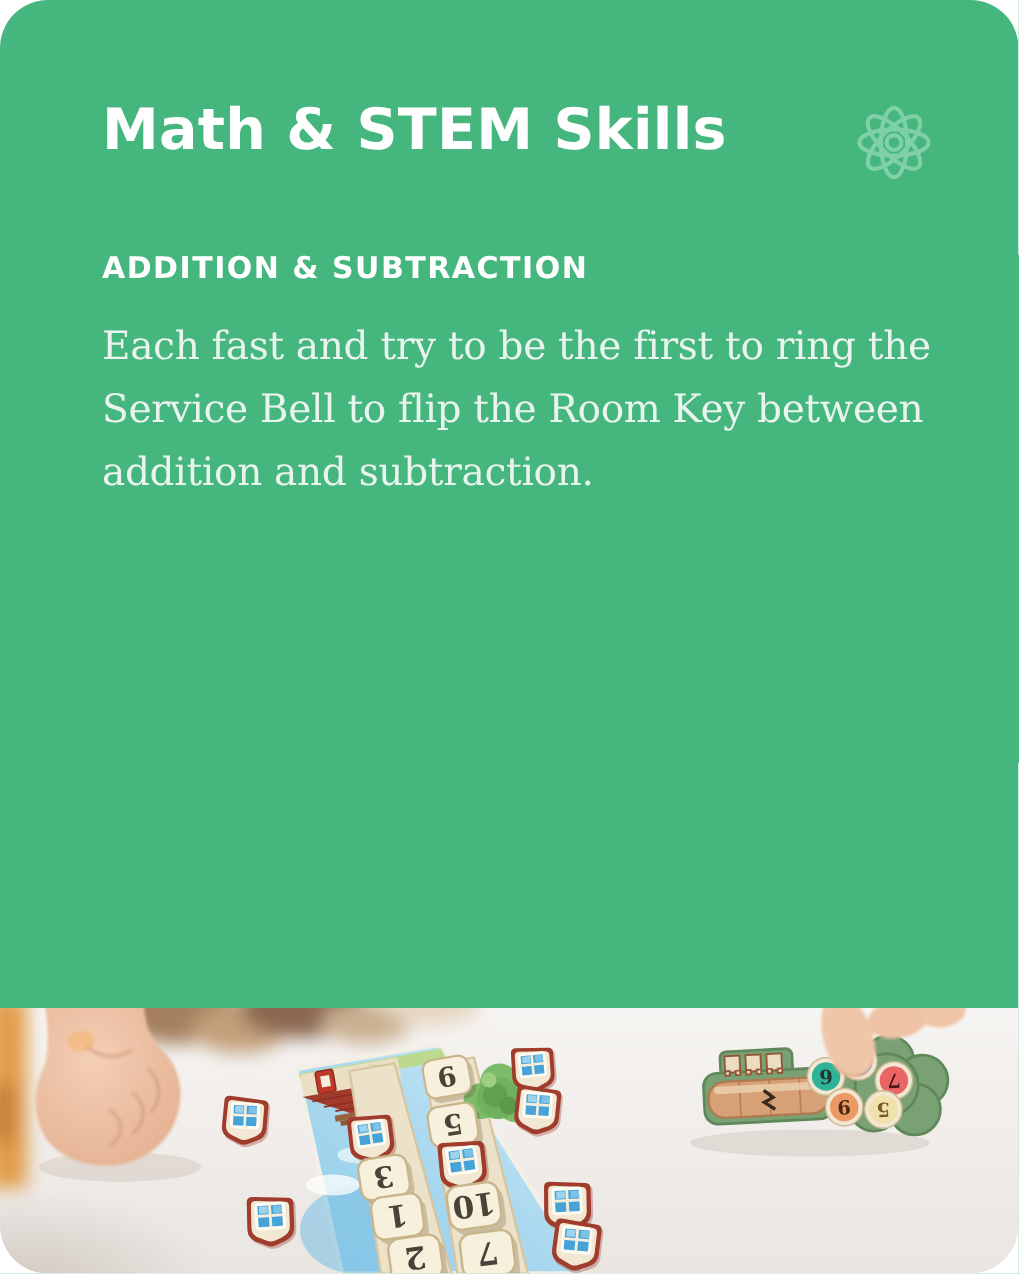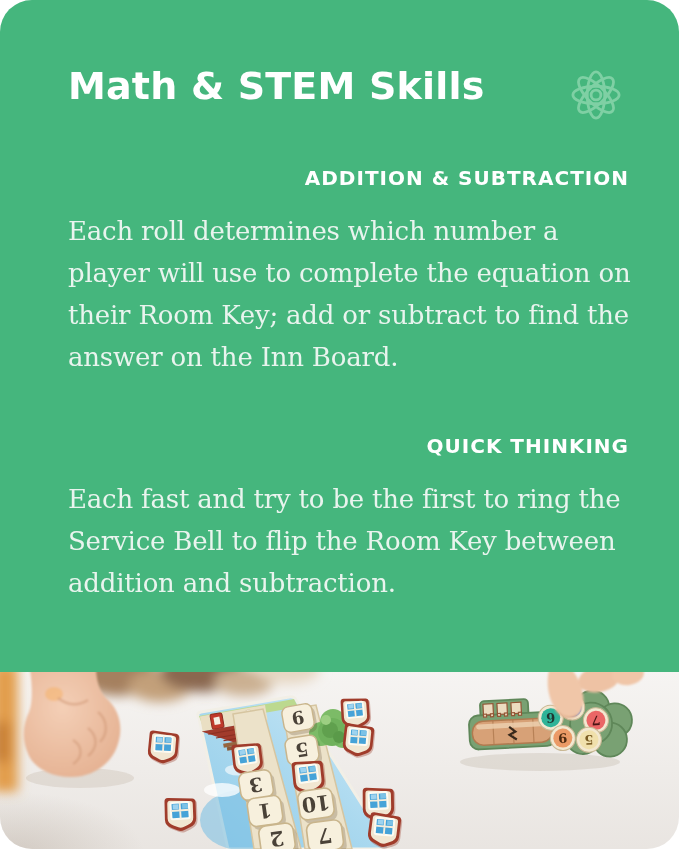--- a/index.html
+++ b/index.html
@@ -10,21 +10,20 @@
     background:#45b67d;
     padding:66px 50px 0 68px;box-sizing:border-box;
   }
   .page-title{
     margin:0;color:#ffffff;letter-spacing:.2px;
     font:700 38px/40px "DejaVu Sans","Liberation Sans",sans-serif;
   }
   .kicker{
     margin:62px 0 0 0;color:#ffffff;letter-spacing:1px;
     font:700 20px/20px "DejaVu Sans","Liberation Sans",sans-serif;
-    text-align:right;
   }
   .kicker.second{margin-top:58px;}
   .body-copy{
     margin:22px 0 0 0;color:#e9f4ee;white-space:pre;letter-spacing:-0.2px;
     font:400 26px/42px "DejaVu Serif","Liberation Serif",serif;
   }
   .atom{position:absolute;top:60px;right:48px;width:70px;height:70px;}
   .photo{position:absolute;left:0;bottom:0;width:679px;height:177px;display:block;}
 </style>
 </head>
@@ -39,28 +38,23 @@
         <ellipse cx="50" cy="50" rx="33" ry="12.5"></ellipse>
         <ellipse cx="50" cy="50" rx="33" ry="12.5" transform="rotate(45 50 50)"></ellipse>
         <ellipse cx="50" cy="50" rx="33" ry="12.5" transform="rotate(90 50 50)"></ellipse>
         <ellipse cx="50" cy="50" rx="33" ry="12.5" transform="rotate(135 50 50)"></ellipse>
         <circle cx="50" cy="50" r="7"></circle>
       </g>
     </svg>
 
     <div>
       <div class="kicker">ADDITION &amp; SUBTRACTION</div>
-      <p class="body-copy">Each roll determines which number a
-player will use to complete the equation on
-their Room Key; add or subtract to find the
-answer on the Inn Board.</p>
     </div>
 
     <div>
-      <div class="kicker second">QUICK THINKING</div>
       <p class="body-copy">Each fast and try to be the first to ring the
 Service Bell to flip the Room Key between
 addition and subtraction.</p>
     </div>
   </div>
 
   <svg class="photo" viewBox="0 0 679 177" aria-hidden="true">
     <defs>
       <linearGradient id="tableGrad" x1="0" y1="0" x2="0" y2="1">
         <stop offset="0" stop-color="#f6f4f2"></stop>

